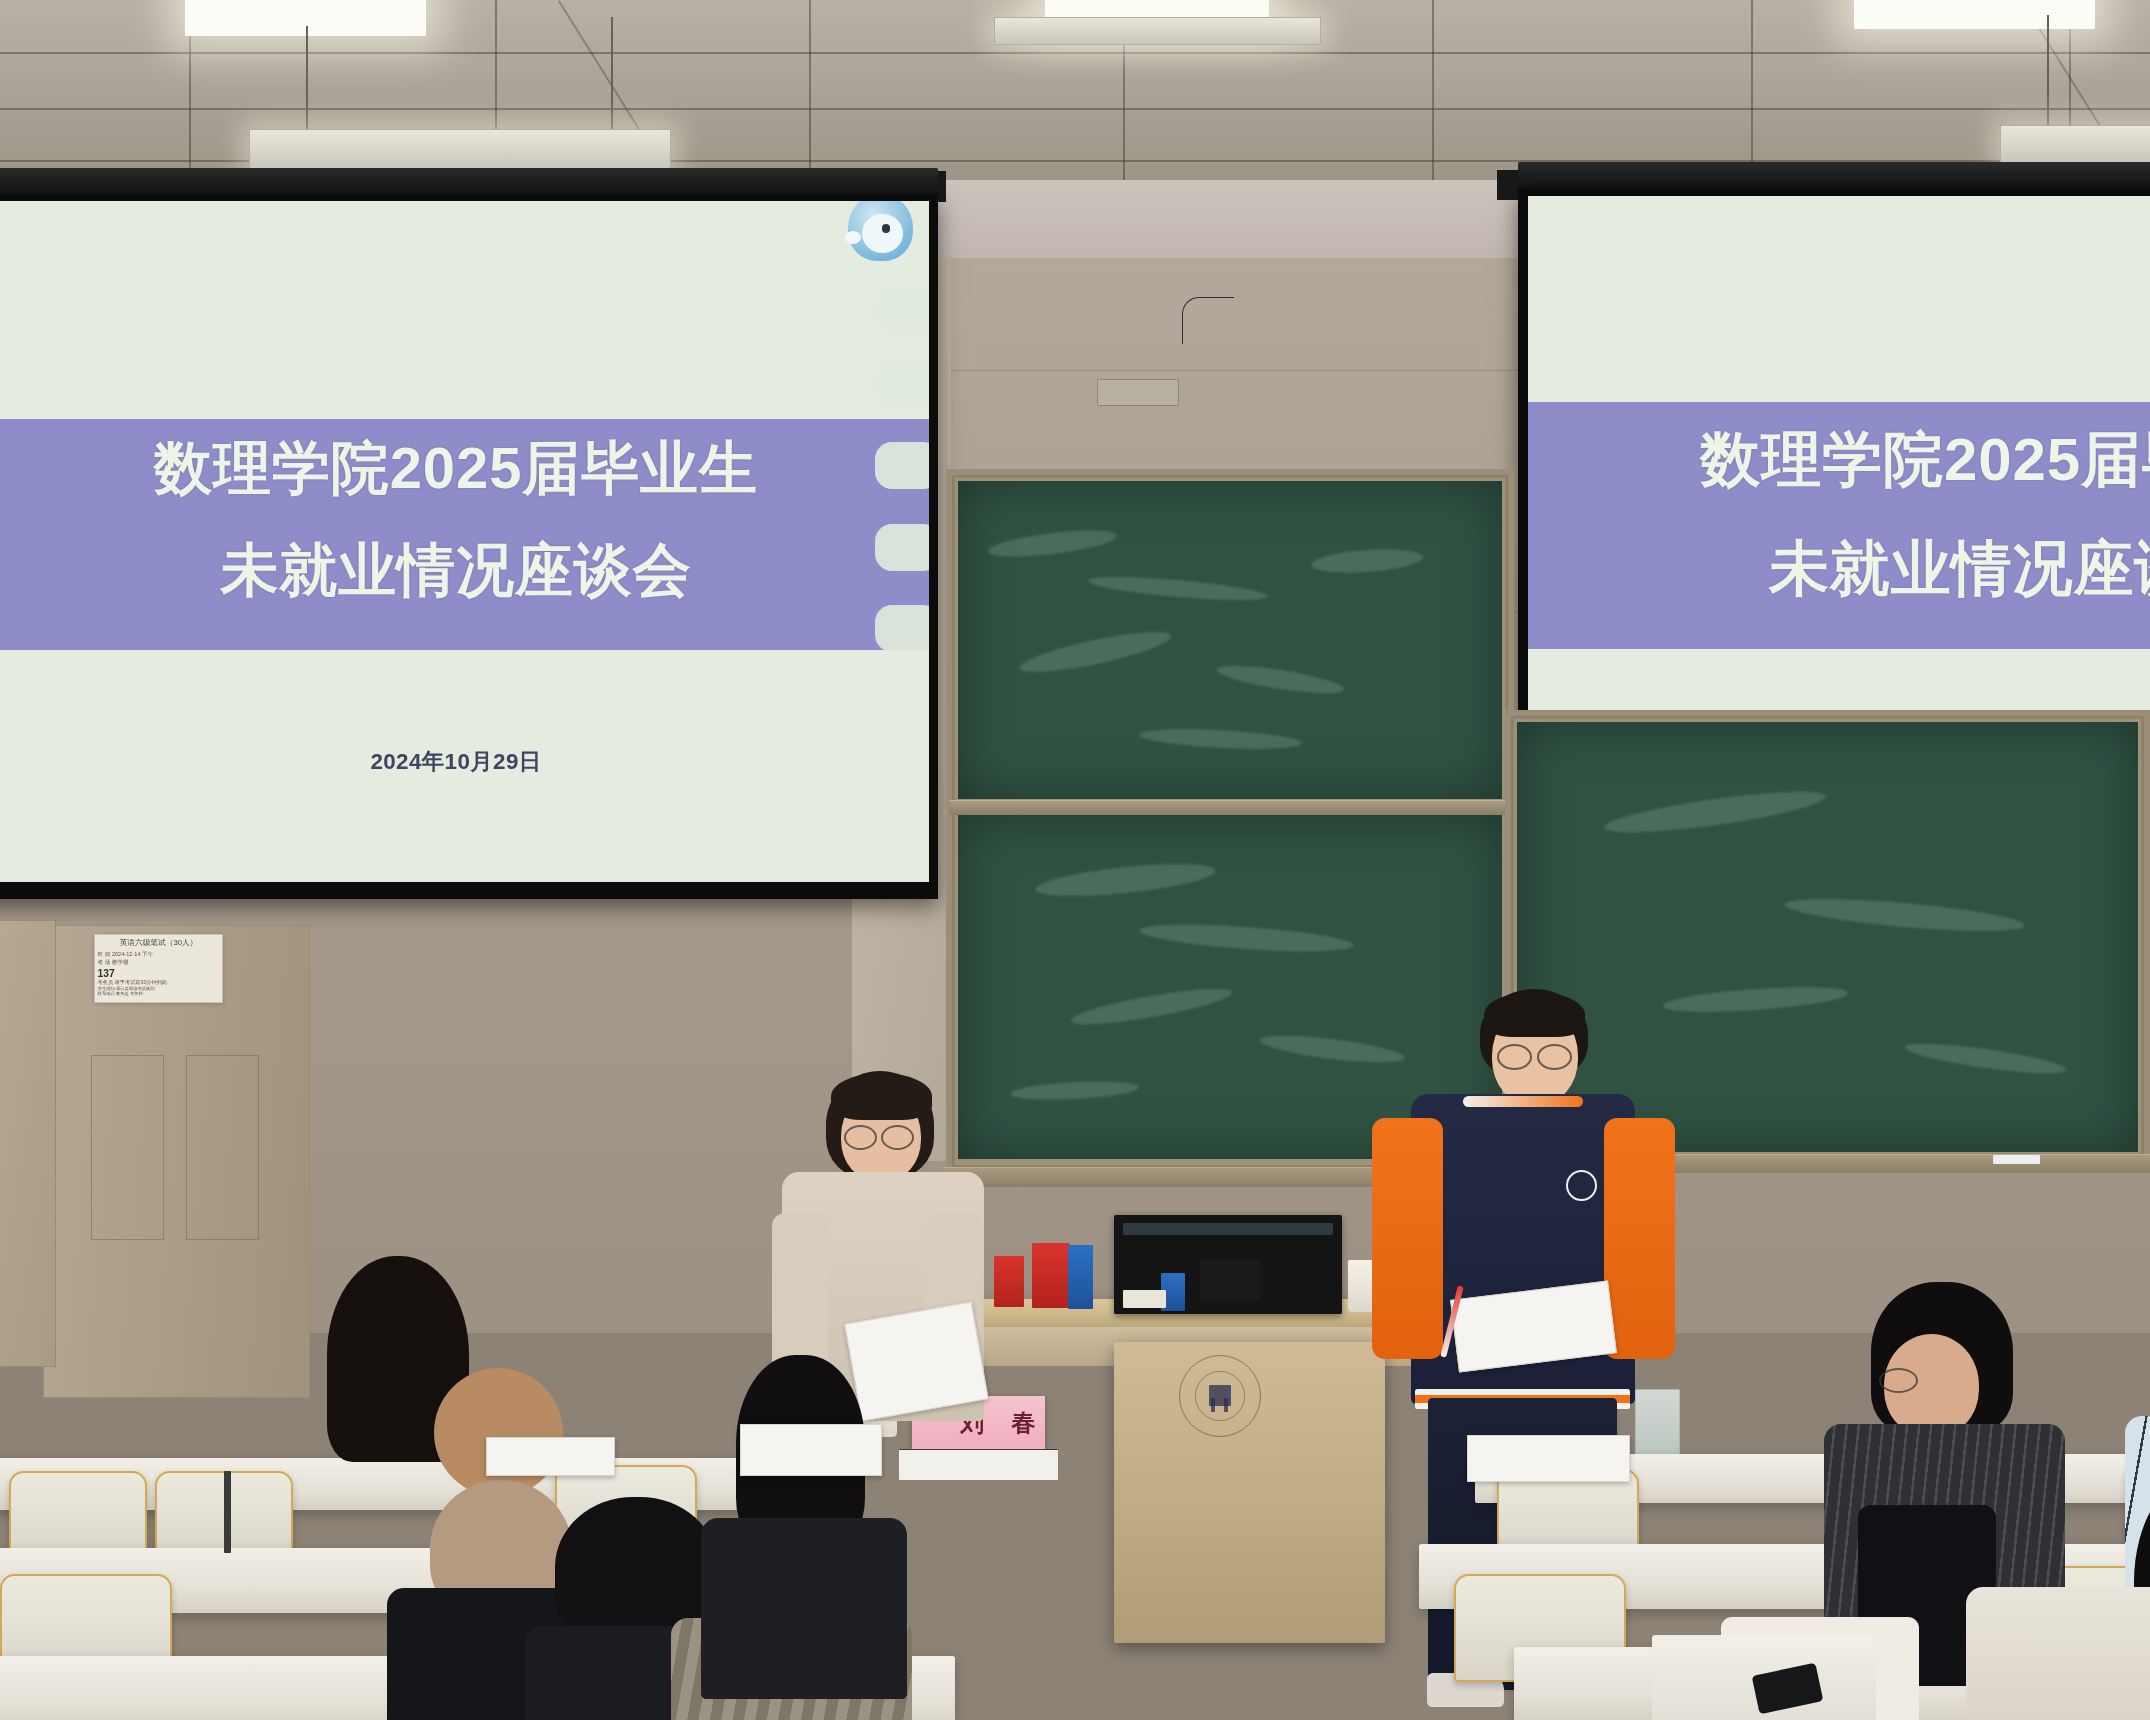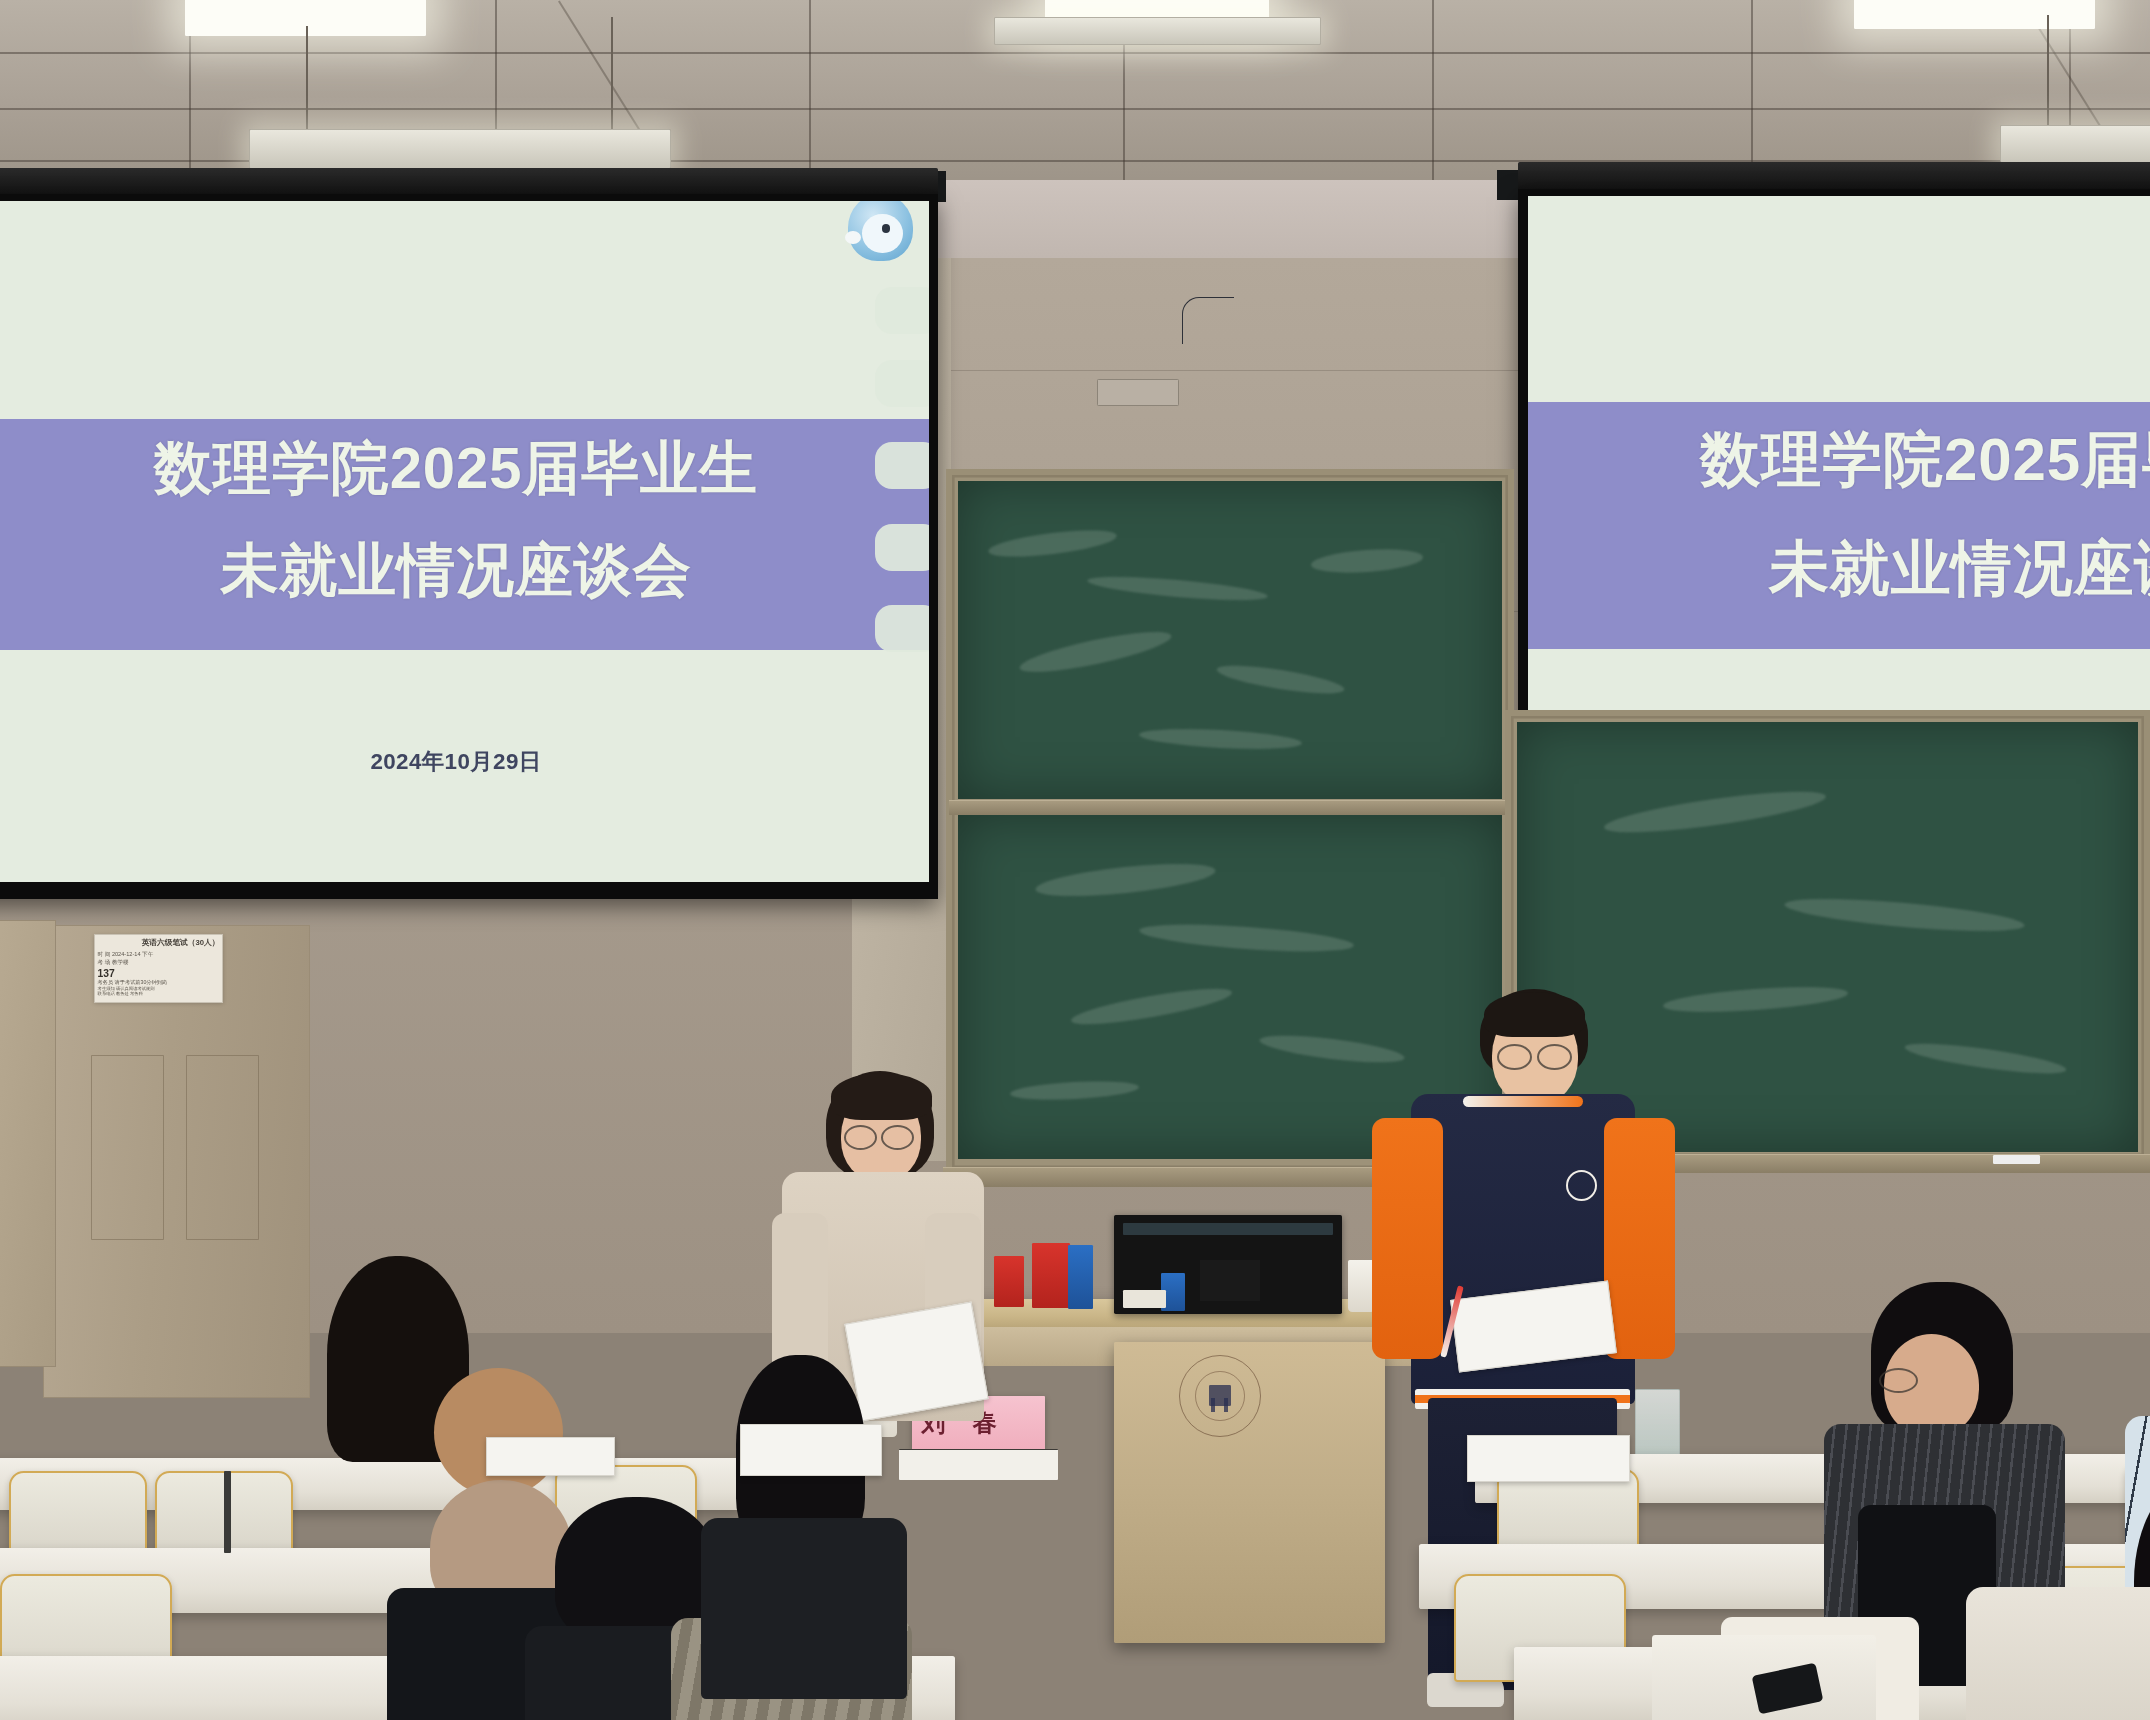--- a/index.html
+++ b/index.html
@@ -143,21 +143,21 @@
   .cabinet{
     position:absolute;
     background:linear-gradient(100deg,#b9ab93,#a99b83);
     border:1.7px solid #988a74;
   }
   .notice{
     position:absolute; background:#ece7dc; border:0.4px solid #c9c2b4;
     padding:3.4px 2.6px; overflow:hidden;
     box-shadow:0 1.3px 4.3px rgba(0,0,0,.2);
   }
-  .notice-title{ font-weight:700; color:#46413a; text-align:right; }
+  .notice-title{ font-weight:400; color:#46413a; text-align:center; }
   .notice-line{ color:#5a544b; }
   .notice-room{ font-weight:700; color:#35312b; }
 
   .wall-pillar{
     position:absolute;
     background:linear-gradient(100deg,#c6bcab,#b2a897);
   }
 
   
   .desk{
@@ -202,21 +202,21 @@
   .cup{ position:absolute; background:linear-gradient(180deg,#f4f2eb,#ddd8cc); border-radius:1.7px 1.7px 4.3px 4.3px; }
   .cup-lid{ position:absolute; background:#d74a3c; border-radius:1.7px; }
   .cup-clear{ position:absolute; background:linear-gradient(180deg,rgba(225,230,228,.85),rgba(190,205,200,.9)); border-radius:1.7px 1.7px 6px 6px; border:0.4px solid rgba(160,170,165,.6); }
 
   
   .placard{
     position:absolute;
     background:linear-gradient(180deg,#f6c3cf 0%,#f0aebd 100%);
     border-radius:0.9px;
     box-shadow:0 2.6px 6.9px rgba(0,0,0,.28);
-    display:flex; align-items:center; justify-content:flex-start;
+    display:flex; align-items:center; justify-content:flex-end;
   }
   .placard-text{
     color:#6c2030; font-weight:700; letter-spacing:9.5px;
     font-family:"DejaVu Serif", serif; white-space:nowrap;
     padding-left:9.5px;
   }
   .placard-base{ position:absolute; background:#f2f0ea; border-top:1.3px solid #3c3a36; border-radius:0.9px; }
 
   
   .person{ position:absolute; }

